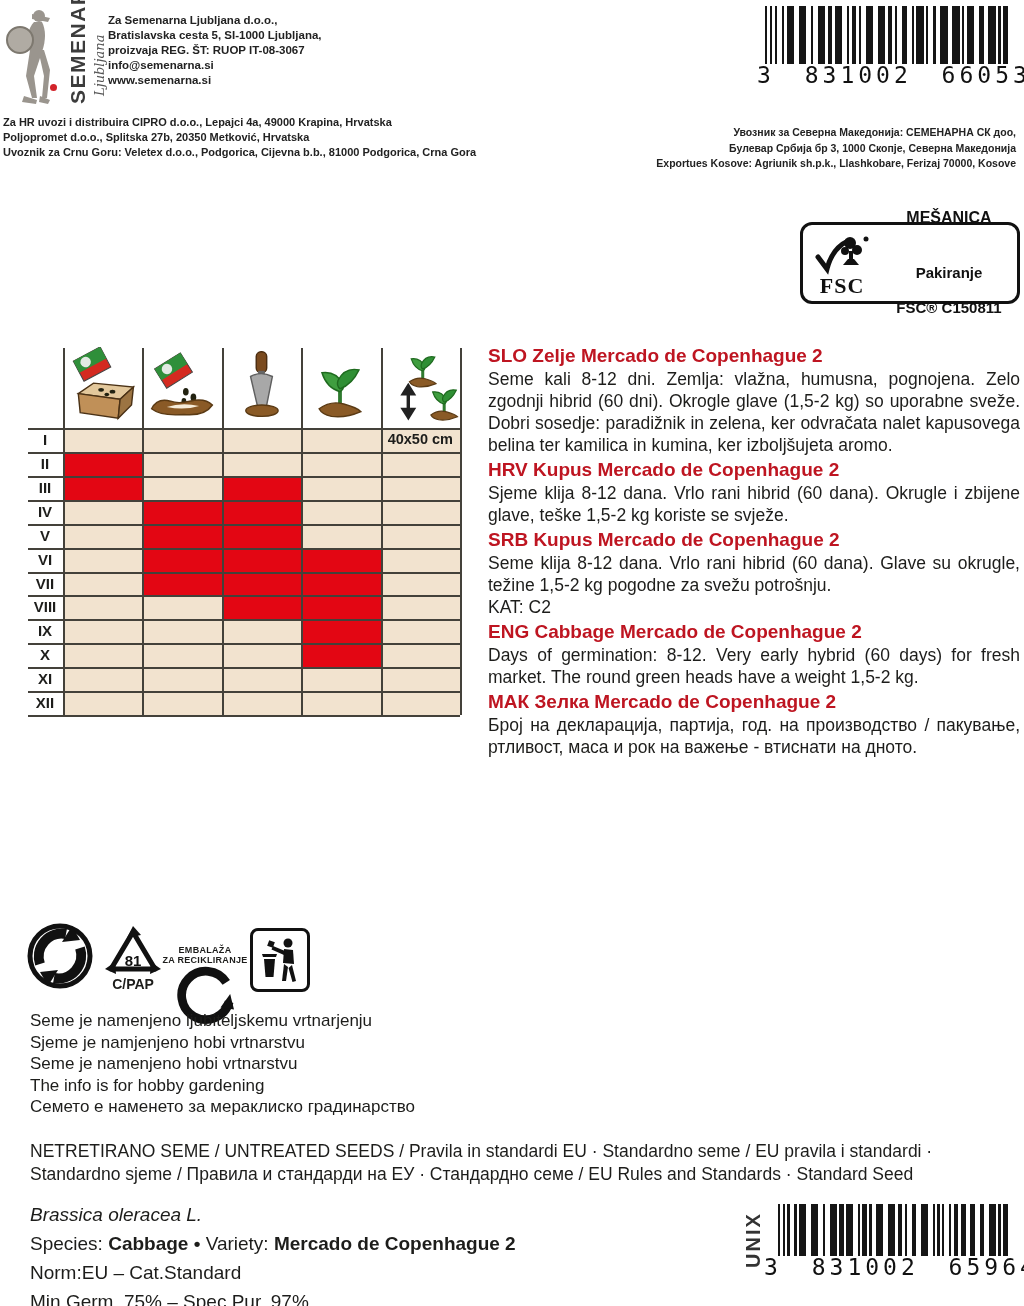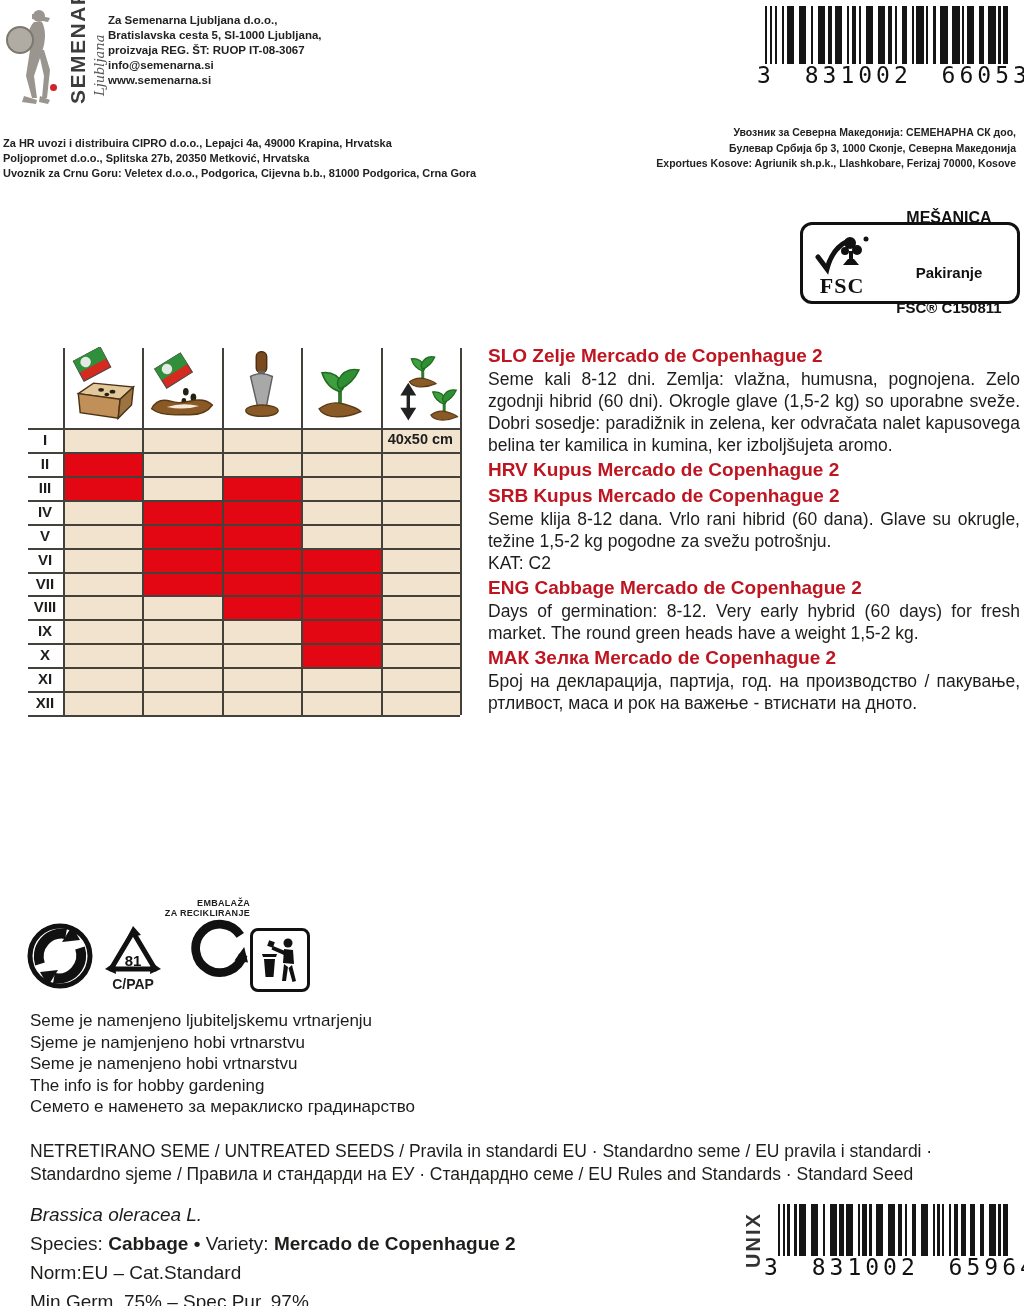--- a/index.html
+++ b/index.html
@@ -22,21 +22,21 @@
   .bc-top{left:765px;top:6px;width:243px;height:58px;}
   .bc-bottom{left:778px;top:1204px;width:230px;height:52px;}
   .bc-digits{position:absolute;font-family:"DejaVu Sans Mono",monospace;font-size:23px;color:#111;
              letter-spacing:4px;word-spacing:12px;white-space:nowrap;}
   .bc-digits-top{left:757px;top:62px;}
   .bc-digits-bottom{left:764px;top:1254px;}
   .unix-vert{position:absolute;left:742px;top:1268px;transform:rotate(-90deg);transform-origin:0 0;
              font-size:20px;font-weight:bold;letter-spacing:2px;color:#333;}
 
   
-  .dist-left{position:absolute;left:3px;top:136px;font-size:11px;line-height:15px;font-weight:bold;color:#222;}
+  .dist-left{position:absolute;left:3px;top:115px;font-size:11px;line-height:15px;font-weight:bold;color:#222;}
   .dist-right{position:absolute;right:8px;top:125px;font-size:10.5px;line-height:15.5px;font-weight:bold;
               color:#222;text-align:right;}
 
   
   .fsc-box{position:absolute;left:800px;top:222px;width:214px;height:76px;border:3px solid #111;
            border-radius:12px;display:flex;align-items:center;}
   .fsc-left{width:78px;text-align:center;}
   .fsc-left .fsc-word{font-family:"Liberation Serif","DejaVu Serif",serif;font-weight:bold;font-size:22px;
            letter-spacing:1px;line-height:14px;color:#111;}
   .fsc-right{flex:1;text-align:center;font-weight:bold;color:#111;}
@@ -57,21 +57,21 @@
   
   .lang-col{position:absolute;left:488px;top:342px;width:532px;}
   .sec-title{color:#be1521;font-weight:bold;font-size:19px;line-height:24px;margin-top:2px;}
   .sec-body{font-size:17.5px;line-height:22px;text-align:justify;white-space:pre-wrap;color:#1d1d1b;}
 
   
   .recy{position:absolute;}
   .greendot{left:26px;top:922px;}
   .mobius{left:100px;top:925px;width:66px;text-align:center;}
   .mobius .mat{font-weight:bold;font-size:14px;margin-top:-3px;}
-  .embalaza{left:160px;top:898px;width:90px;text-align:right;}
+  .embalaza{left:160px;top:945px;width:90px;text-align:center;}
   .embalaza .cap{font-size:9px;line-height:10px;font-weight:bold;letter-spacing:.3px;}
   .tidyman{left:250px;top:928px;width:54px;height:58px;border:3px solid #111;border-radius:8px;
            display:flex;align-items:center;justify-content:center;}
 
   
   .hobby{position:absolute;left:30px;top:1010px;font-size:17px;line-height:21.5px;color:#1d1d1b;}
   .untreated{position:absolute;left:30px;top:1140px;width:992px;font-size:17.5px;line-height:23px;color:#1d1d1b;}
 
   
   .product{position:absolute;left:30px;top:1200px;font-size:19px;line-height:29px;color:#1d1d1b;}
@@ -311,20 +311,21 @@
       </div>
   </div>
 
   <div class="lang-col">
     <div>
       <div class="sec-title">SLO Zelje Mercado de Copenhague 2</div>
       <div class="sec-body">Seme kali 8-12 dni. Zemlja: vlažna, humusna, pognojena. Zelo zgodnji hibrid (60 dni). Okrogle glave (1,5-2 kg) so uporabne sveže. Dobri sosedje: paradižnik in zelena, ker odvračata nalet kapusovega belina ter kamilica in kumina, ker izboljšujeta aromo.</div>
     </div>
     <div>
       <div class="sec-title">HRV Kupus Mercado de Copenhague 2</div>
+      <div class="sec-body">Sjeme klija 8-12 dana. Vrlo rani hibrid (60 dana). Okrugle i zbijene glave, teške 1,5-2 kg koriste se svježe.</div>
     </div>
     <div>
       <div class="sec-title">SRB Kupus Mercado de Copenhague 2</div>
       <div class="sec-body">Seme klija 8-12 dana. Vrlo rani hibrid (60 dana). Glave su okrugle, težine 1,5-2 kg pogodne za svežu potrošnju.
 KAT: C2</div>
     </div>
     <div>
       <div class="sec-title">ENG Cabbage Mercado de Copenhague 2</div>
       <div class="sec-body">Days of germination: 8-12. Very early hybrid (60 days) for fresh market. The round green heads have a weight 1,5-2 kg.</div>
     </div>

